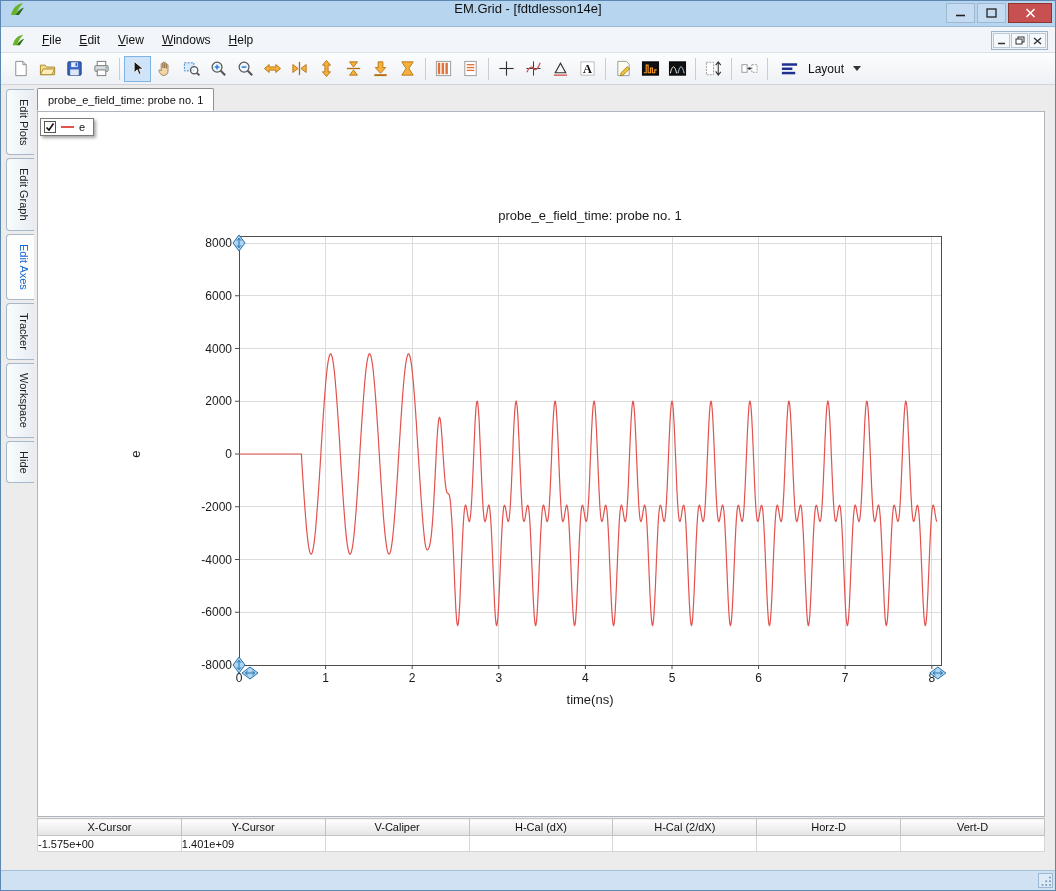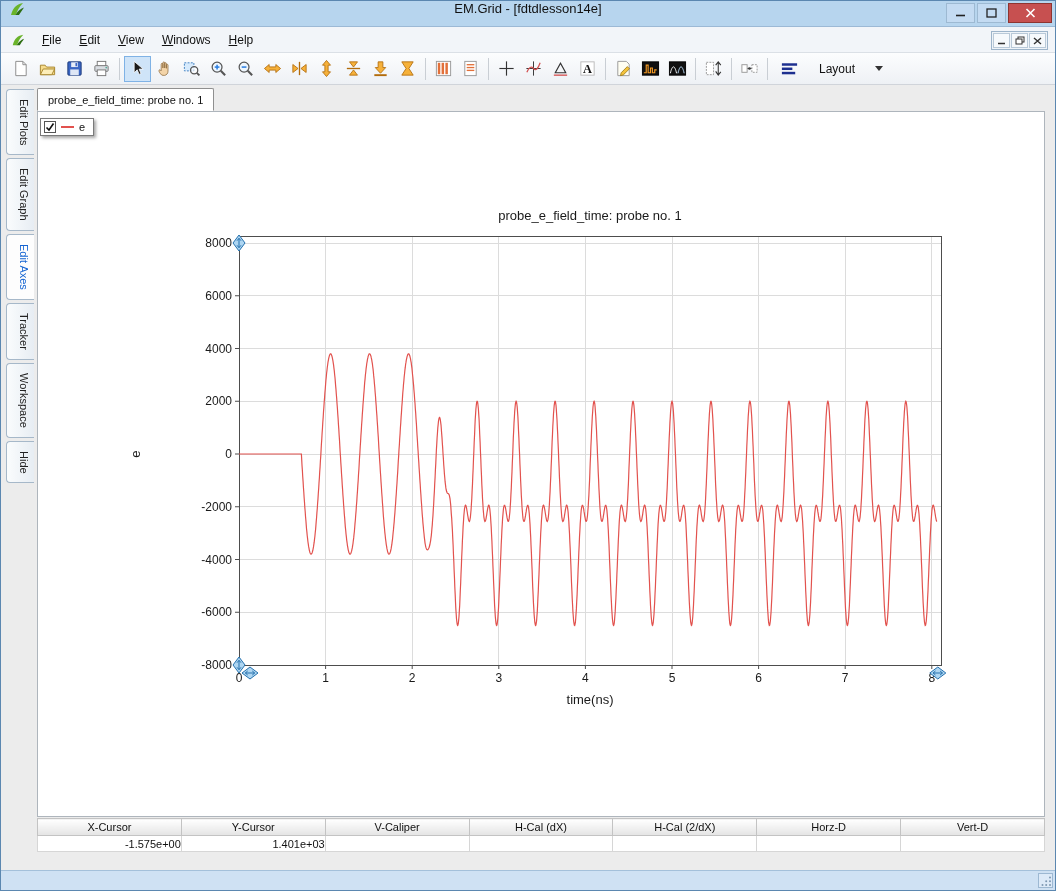--- a/index.html
+++ b/index.html
@@ -28,21 +28,21 @@
   .mdi-btn{width:17px;height:15px;display:flex;align-items:center;justify-content:center;
            background:#f6f9fc;border:1px solid #b9c9d8;}
 
   
   .toolbar{position:absolute;top:52px;left:0;right:0;height:32px;display:flex;align-items:center;
            background:linear-gradient(#fcfdfe,#eef1f5);border-bottom:1px solid #d0d4da;padding-left:6px;}
   .tb-btn{width:27px;height:26px;border:1px solid transparent;background:transparent;display:flex;
           align-items:center;justify-content:center;padding:0;margin:0;}
   .tb-btn svg{width:19px;height:19px;}
   .tb-btn.active{background:#cfe4f8;border-color:#7fb2e5;}
-  .tb-btn.layout{width:auto;padding:0 7px;gap:20px;font-size:12px;color:#111;}
+  .tb-btn.layout{width:auto;padding:0 7px;gap:9px;font-size:12px;color:#111;}
   .tb-caret{width:0;height:0;border-left:4px solid transparent;border-right:4px solid transparent;
             border-top:5px solid #333;display:inline-block;}
   .tb-sep{width:1px;height:22px;background:#c9ced4;margin:0 4px;display:inline-block;}
 
   
   .side-tabs{position:absolute;left:5px;top:88px;width:30px;display:flex;flex-direction:column;gap:3px;}
   .side-tab{writing-mode:vertical-rl;width:28px;padding:9px 4px;text-align:center;font-size:11px;
             background:linear-gradient(to right,#fafcfd,#e7edf3);border:1px solid #a6b8c9;border-right:none;
             border-radius:4px 0 0 4px;color:#222;}
   .side-tab.active{background:#fdfdfd;color:#1464d2;}
@@ -65,21 +65,21 @@
           padding:2px 8px 2px 3px;font-size:11px;color:#111;}
   .legend .cb{width:12px;height:12px;border:1px solid #555;background:#fff;display:inline-flex;
               align-items:center;justify-content:center;}
   .legend .sample{width:13px;height:0;border-top:2px solid #e2524e;display:inline-block;}
 
   
   .status-table{position:absolute;left:36px;top:817px;width:1008px;border-collapse:collapse;
                 table-layout:fixed;font-size:11px;color:#111;}
   .status-table th{height:17px;font-weight:normal;background:linear-gradient(#ffffff,#e4e4e4);
                    border:1px solid #c3c3c3;padding:0;}
-  .status-table td{height:16px;background:#fff;border:1px solid #d6d6d6;text-align:right;padding:0;}
+  .status-table td{height:16px;background:#fff;border:1px solid #d6d6d6;text-align:left;padding:0;}
 
   
   .bottom-bar{position:absolute;left:0;right:0;bottom:0;height:20px;background:#cfe1f3;
               border-top:1px solid #a4c0da;}
   .grip-box{position:absolute;right:2px;top:2px;width:15px;height:15px;border:1px solid #9db8d2;
             background:#ddeaf8;display:flex;align-items:center;justify-content:center;}
 </style>
 </head>
 <body>
 
@@ -495,21 +495,21 @@
           <th>V-Caliper</th>
           <th>H-Cal (dX)</th>
           <th>H-Cal (2/dX)</th>
           <th>Horz-D</th>
           <th>Vert-D</th>
         </tr>
       </thead>
     <tbody>
         <tr>
           <td>-1.575e+00</td>
-          <td>1.401e+03</td>
+          <td>1.401e+09</td>
           <td>&nbsp;</td>
           <td>&nbsp;</td>
           <td>&nbsp;</td>
           <td>&nbsp;</td>
           <td>&nbsp;</td>
         </tr>
       </tbody>
   </table>
 
   <div class="bottom-bar">

